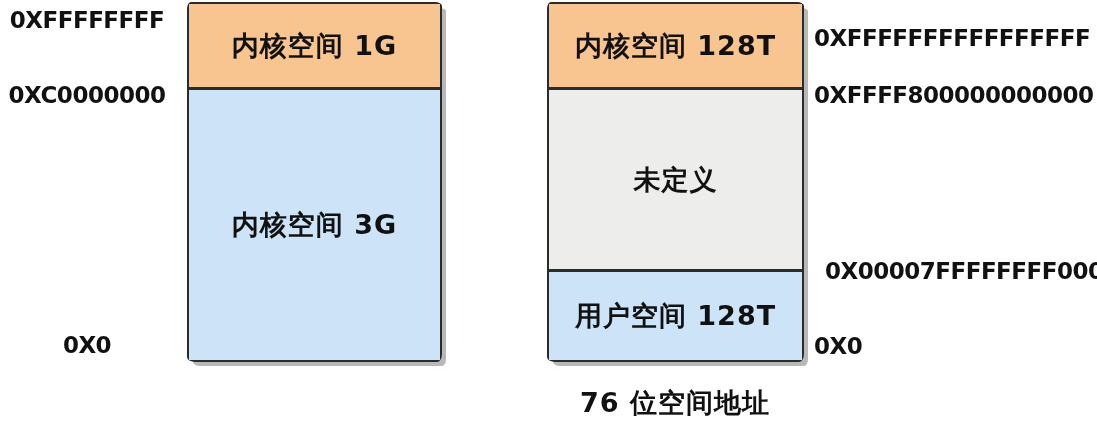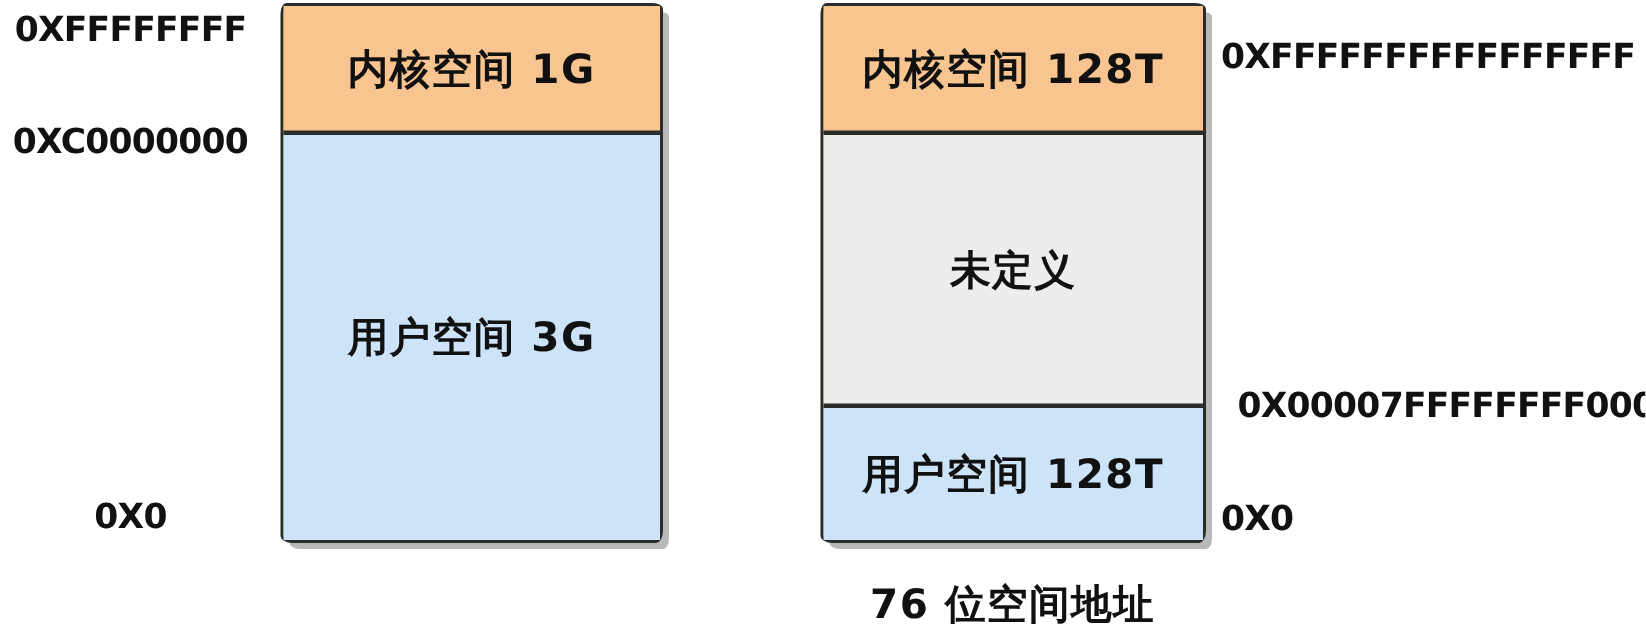--- a/index.html
+++ b/index.html
@@ -83,21 +83,21 @@
 </head>
 <body>
 
 <div class="canvas">
 
   <div class="stack stack-32">
     <div class="segment divided seg-kernel-32" style="background: rgb(248, 196, 143);">
       <span class="segment-label">内核空间 1G</span>
     </div>
     <div class="segment seg-user-32" style="background: rgb(204, 227, 248);">
-      <span class="segment-label">用户空间 3G</span>
+      <span class="segment-label">内核空间 3G</span>
     </div>
   </div>
 
   <div class="addr addr-left addr-32-top">0XFFFFFFFF</div>
   <div class="addr addr-left addr-32-kernel">0XC0000000</div>
   <div class="addr addr-left addr-32-bottom">0X0</div>
 
 
   <div class="stack stack-64">
     <div class="segment divided seg-kernel-64" style="background: rgb(248, 196, 143);">
@@ -105,18 +105,19 @@
     </div>
     <div class="segment divided seg-undef-64" style="background: rgb(237, 237, 235);">
       <span class="segment-label">未定义</span>
     </div>
     <div class="segment seg-user-64" style="background: rgb(204, 227, 248);">
       <span class="segment-label">用户空间 128T</span>
     </div>
   </div>
 
   <div class="addr addr-right addr-64-top">0XFFFFFFFFFFFFFFFF</div>
+  <div class="addr addr-right addr-64-kernel">0XFFFF800000000000</div>
   <div class="addr addr-right addr-64-user">0X00007FFFFFFFF000</div>
   <div class="addr addr-right addr-64-bottom">0X0</div>
 
   <div class="caption caption-64">76 位空间地址</div>
 
 </div>
 
 </body></html>

